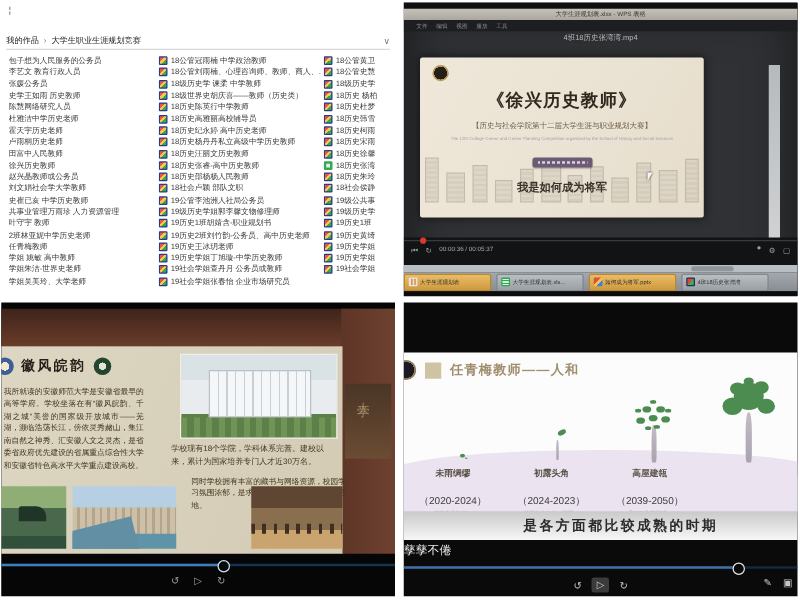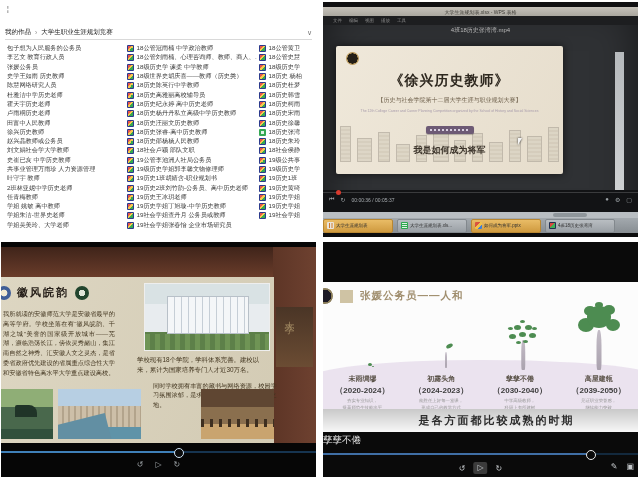--- a/index.html
+++ b/index.html
@@ -132,21 +132,21 @@
   .t3 .trunk{bottom:0;width:3.5px;height:30px;}
   .t3 .canopy{left:14px;top:16px;width:7px;height:5px;
     box-shadow:-10px 2px 0 #4d8c51,10px 1px 0 #4d8c51,-5px -7px 0 #4d8c51,6px -7px 0 #4d8c51,0 -13px 0 -1px #4d8c51,-12px -6px 0 -1px #4d8c51,12px -6px 0 -1px #4d8c51,3px 7px 0 -1px #4d8c51,-4px 8px 0 -1px #4d8c51;}
   .t4{left:250px;top:18px;width:52px;height:70px;}
   .t4 .trunk{bottom:0;width:5px;height:40px;}
   .t4 .canopy{left:14px;top:6px;width:24px;height:22px;
     box-shadow:-13px 8px 0 -4px #4d8c51,14px 8px 0 -5px #4d8c51,-9px -6px 0 -6px #4d8c51,10px -7px 0 -6px #4d8c51,0 -12px 0 -8px #4d8c51;}
   .q4-stages{position:absolute;left:0;top:92px;right:0;display:flex;}
   .stage{width:25%;text-align:center;}
   .stage .st-title{font-size:7px;font-weight:bold;color:#5a5248;}
-  .stage .st-years{font-size:8px;color:#3c3c3c;margin-top:1px;font-weight:bold;}
+  .stage .st-years{font-size:8px;color:#3c3c3c;margin-top:11px;}
   .stage .st-note{font-size:4.4px;line-height:1.5;color:#9a9a9a;margin-top:2px;white-space:pre-line;}
   .q4-bannerband{position:absolute;left:0;right:0;top:127px;height:23px;background:linear-gradient(#c9c9c9,#f7f7f7);display:flex;align-items:center;justify-content:center;padding-left:32px;}
   .q4-banner{font-family:"Liberation Serif",serif;font-weight:bold;font-size:11px;letter-spacing:2px;color:#2c2c2c;}
   .q4-caption{position:absolute;left:0;top:192px;font-size:9.5px;color:#e9e9e9;}
   .q4-progress{position:absolute;left:0;right:0;top:211px;height:2px;background:#13293d;}
   .q4-progress .done{position:absolute;left:0;top:0;height:2px;width:268px;background:#3f6ea5;}
   .q4-knob{position:absolute;left:263px;top:-3px;width:8px;height:8px;border-radius:50%;border:1.5px solid #e8e8e8;background:#0a0a0a;}
   .q4-ctrls{position:absolute;left:0;right:0;top:220px;height:14px;color:#c2c6c9;font-size:8px;}
   .q4-ctr-center{position:absolute;left:50%;transform:translateX(-50%);display:flex;gap:8px;align-items:center;}
   .q4-playbox{background:#3b3b3b;border-radius:2px;padding:0 4px;line-height:12px;}
@@ -566,21 +566,21 @@
       <span>▷</span>
       <span>↻</span>
     </div>
   </section>
 
   <section class="q q4">
     <div class="q4-slide">
       <div class="q4-header">
         <span class="q4-logo"></span>
         <span class="q4-square"></span>
-        <span class="q4-title">张媛公务员——人和</span>
+        <span class="q4-title">任青梅教师——人和</span>
       </div>
       <div class="q4-ground"></div>
       <div class="q4-ground2"></div>
       <div class="tree t1">
           <span class="canopy"></span>
         </div>
       <div class="tree t2">
           <span class="trunk"></span>
           <span class="canopy"></span>
         </div>
@@ -599,26 +599,20 @@
           <div class="st-note">夯实专业知识，
 提高师范生技能水平</div>
         </div>
         <div class="stage">
           <div class="st-title">初露头角</div>
           <div class="st-years">（2024-2023）</div>
           <div class="st-note">能胜任上好每一堂课，
 形成自己的教学方式</div>
         </div>
         <div class="stage">
-          <div class="st-title">孳孳不倦</div>
-          <div class="st-years">（2030-2040）</div>
-          <div class="st-note">中学高级教师，
-科研上有所建树</div>
-        </div>
-        <div class="stage">
           <div class="st-title">高屋建瓴</div>
           <div class="st-years">（2039-2050）</div>
           <div class="st-note">见证职业荣誉感，
 继续能力突破</div>
         </div>
       </div>
       <div class="q4-bannerband">
         <span class="q4-banner">是各方面都比较成熟的时期</span>
       </div>
     </div>

